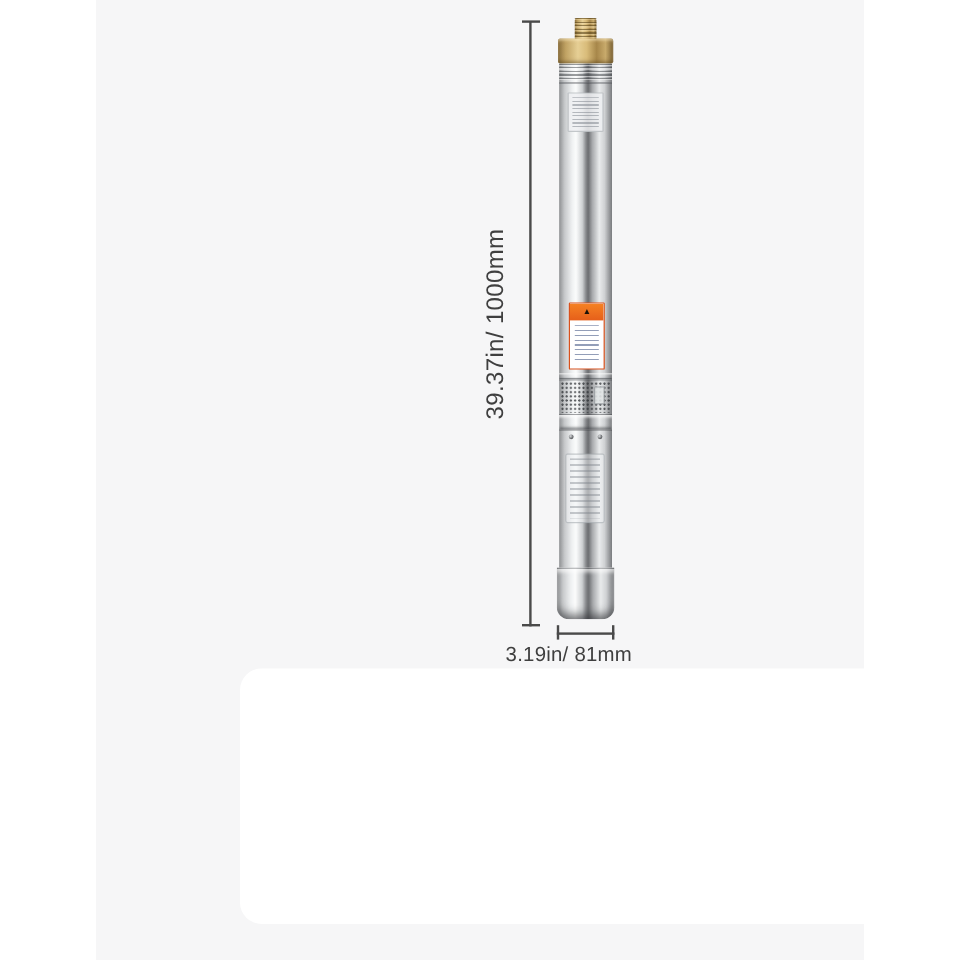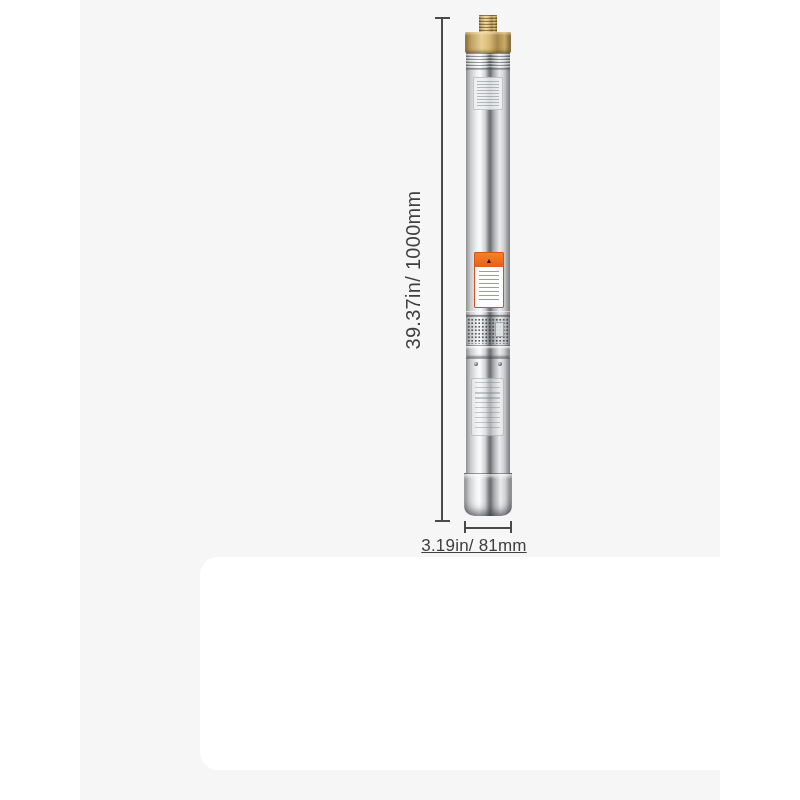--- a/index.html
+++ b/index.html
@@ -67,21 +67,21 @@
   .dim { position:absolute; background:#4a4a4a; }
   .dim-v-line { left:361px; top:18px; width:2px; height:504px; }
   .dim-v-cap-top { left:355px; top:17px; width:15px; height:2px; }
   .dim-v-cap-bot { left:355px; top:520px; width:15px; height:2px; }
   .dim-h-line { left:384px; top:527px; width:48px; height:2px; }
   .dim-h-tick-l { left:384px; top:521px; width:2px; height:12px; }
   .dim-h-tick-r { left:430px; top:521px; width:2px; height:12px; }
   .dim-v-label { position:absolute; left:224px; top:258px; width:220px; height:24px;
     transform: rotate(-90deg); text-align:center; font-size:20px; color:#3f3f3f; letter-spacing:0.3px; }
   .dim-h-label { position:absolute; left:294px; top:536px; width:200px; text-align:center;
-    font-size:17px; color:#3f3f3f; letter-spacing:0.2px;text-decoration:underline; }
+    font-size:17px; color:#3f3f3f; letter-spacing:0.2px; }
 
   
   .spec-card { position:absolute; left:120px; top:557px; width:560px; height:213px;
     background:#ffffff; border-radius:18px; }
 </style>
 </head>
 <body>
 
 <div class="page">
 

